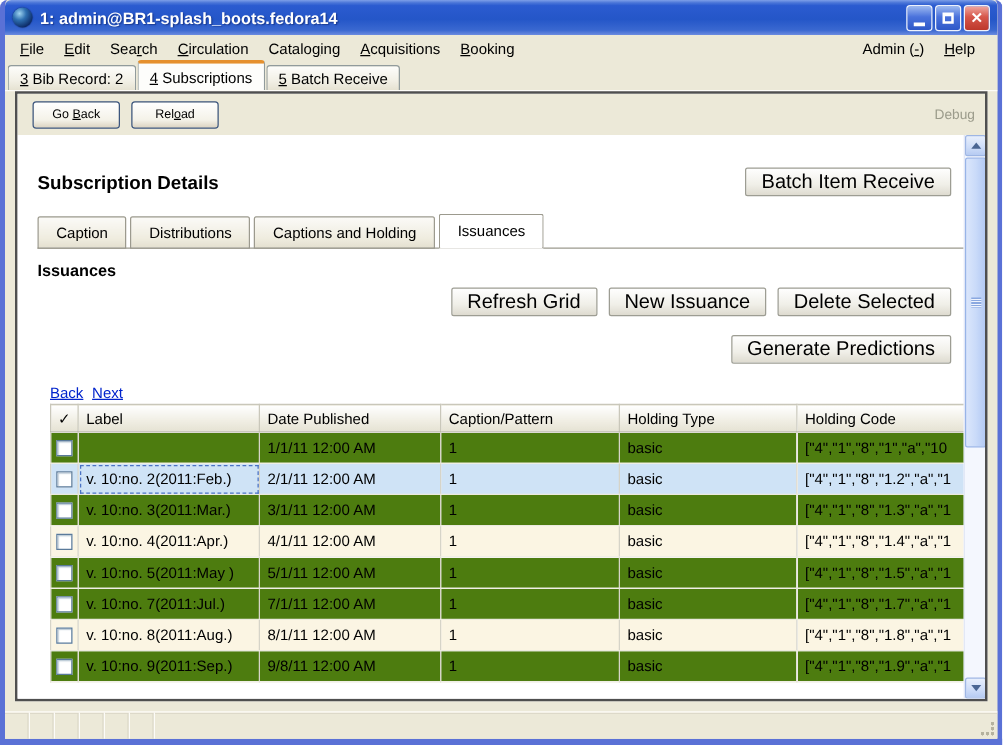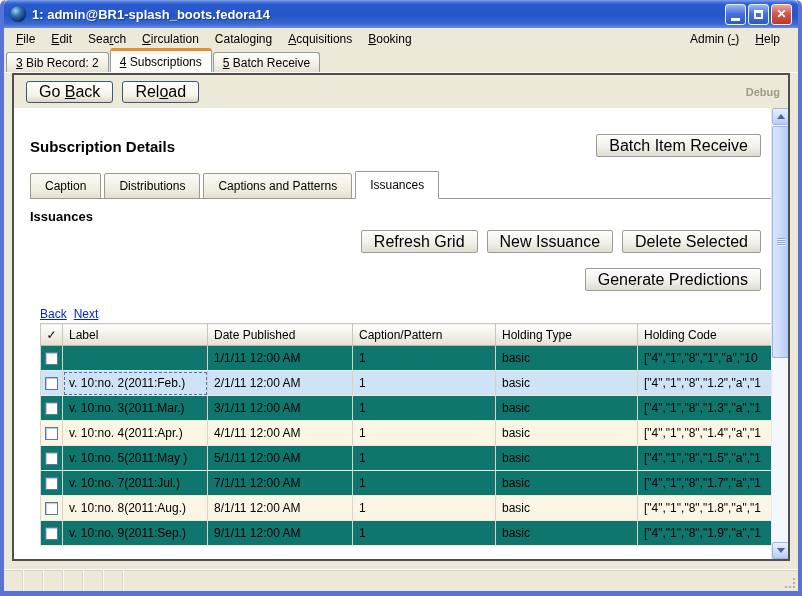--- a/index.html
+++ b/index.html
@@ -51,28 +51,28 @@
     height:24px; background:#fdfdfb; border-top:3px solid #e5902e; position:relative; z-index:2;
   }
 
   
   .frame{
     flex:0 0 488px; height:488px; margin:0 8px; border:2px solid #4f4f4f; background:#fff;
     display:flex; flex-direction:column; overflow:hidden;
   }
   .toolbar{ flex:0 0 33px; background:#ece9d8; display:flex; align-items:center; padding:0 8px 0 12px; gap:9px; }
   .xpbtn{
-    min-width:70px; height:22px; padding:0 12px; font-size:16px; font-family:"Liberation Sans",sans-serif;
+    min-width:70px; height:22px; padding:0 12px; font-size:10px; font-family:"Liberation Sans",sans-serif;
     border:1px solid #3c567e; border-radius:3px;
     background:linear-gradient(180deg,#ffffff 0%,#f4f2e8 70%,#dcd4c2 100%);
     display:flex; align-items:center; justify-content:center;
   }
   .xpbtn.focused{ box-shadow:0 0 0 1px #30508e, inset 0 0 0 1px #9db8e2; }
   .toolbar-spacer{ flex:1; }
-  .debug-label{ color:#9b9b8b; font-size:11px;font-weight:bold; }
+  .debug-label{ color:#9b9b8b; font-size:11px; }
 
   .content{ flex:1; background:#fff; position:relative; overflow:hidden; padding-right:17px; }
   .main{ padding:6px 0 0 14px; height:100%; overflow:hidden; }
 
   .title-row{ display:flex; align-items:flex-start; justify-content:space-between; margin:20px 10px 0 2px; }
   .page-title{ font-size:15px; font-weight:bold; margin-top:4px; }
   .graybtn{
     height:23px; padding:0 12px; font-size:16px; font-family:"Liberation Sans",sans-serif;
     border:1px solid #9d9d93; border-radius:2px;
     background:linear-gradient(180deg,#fefefe 0%,#f0efe8 60%,#dedbd0 100%);
@@ -98,21 +98,21 @@
   table.grid{ border-collapse:collapse; table-layout:fixed; width:100%; margin-left:12px; margin-top:2px; }
   table.grid th{
     height:22px; font-weight:normal; text-align:left; padding:0 6px; white-space:nowrap; overflow:hidden;
     background:linear-gradient(180deg,#ffffff 0%,#f1efe5 55%,#e5e2d3 100%);
     border-right:1px solid #c9c7ba; border-bottom:1px solid #b8b5a6; border-top:1px solid #c9c7ba;
     font-size:12px;
   }
   table.grid th:first-child{ border-left:1px solid #c9c7ba; text-align:center; padding:0; }
   table.grid td{
     height:25px; padding:0 6px; white-space:nowrap; overflow:hidden; font-size:12px;
-    border-right:1px solid #d6d4c8; border-bottom:1px solid #eceadd; background:#0f766e;
+    border-right:1px solid #d6d4c8; border-bottom:1px solid #eceadd; background:#4d7c0f;
   }
   table.grid td:first-child{ border-left:1px solid #d6d4c8; text-align:center; padding:0; }
   tr.stripe td{ background:#fbf5e3; }
   tr.selected td{ background:#cfe3f6; }
   td.focus-cell{ outline:1px dashed #4a72c4; outline-offset:-2px; }
   .checkbox{
     width:13px; height:13px; margin:0 auto; background:#fff;
     border:1px solid #5a7a9a; box-shadow:inset 1px 1px 1px #b9c8d4;
   }
 
@@ -220,21 +220,21 @@
       <div class="main">
 
         <div class="title-row">
           <div class="page-title">Subscription Details</div>
           <button class="graybtn">Batch Item Receive</button>
         </div>
 
         <div class="subtabs" id="subtabs">
             <div class="subtab">Caption</div>
             <div class="subtab">Distributions</div>
-            <div class="subtab">Captions and Patterns</div>
+            <div class="subtab">Captions and Holding</div>
             <div class="subtab active">Issuances</div>
           </div>
 
         <div class="section-title">Issuances</div>
 
         <div class="actions-row" id="actions-row1">
             <button class="graybtn">Refresh Grid</button>
             <button class="graybtn">New Issuance</button>
             <button class="graybtn">Delete Selected</button>
           </div>
@@ -334,21 +334,21 @@
                 <td>8/1/11 12:00 AM</td>
                 <td>1</td>
                 <td>basic</td>
                 <td>["4","1","8","1.8","a","1</td>
               </tr>
               <tr>
                 <td>
                   <div class="checkbox"></div>
                 </td>
                 <td>v. 10:no. 9(2011:Sep.)</td>
-                <td>9/1/11 12:00 AM</td>
+                <td>9/8/11 12:00 AM</td>
                 <td>1</td>
                 <td>basic</td>
                 <td>["4","1","8","1.9","a","1</td>
               </tr>
             </tbody>
         </table>
 
       </div>
 
       <div class="scrollbar">

